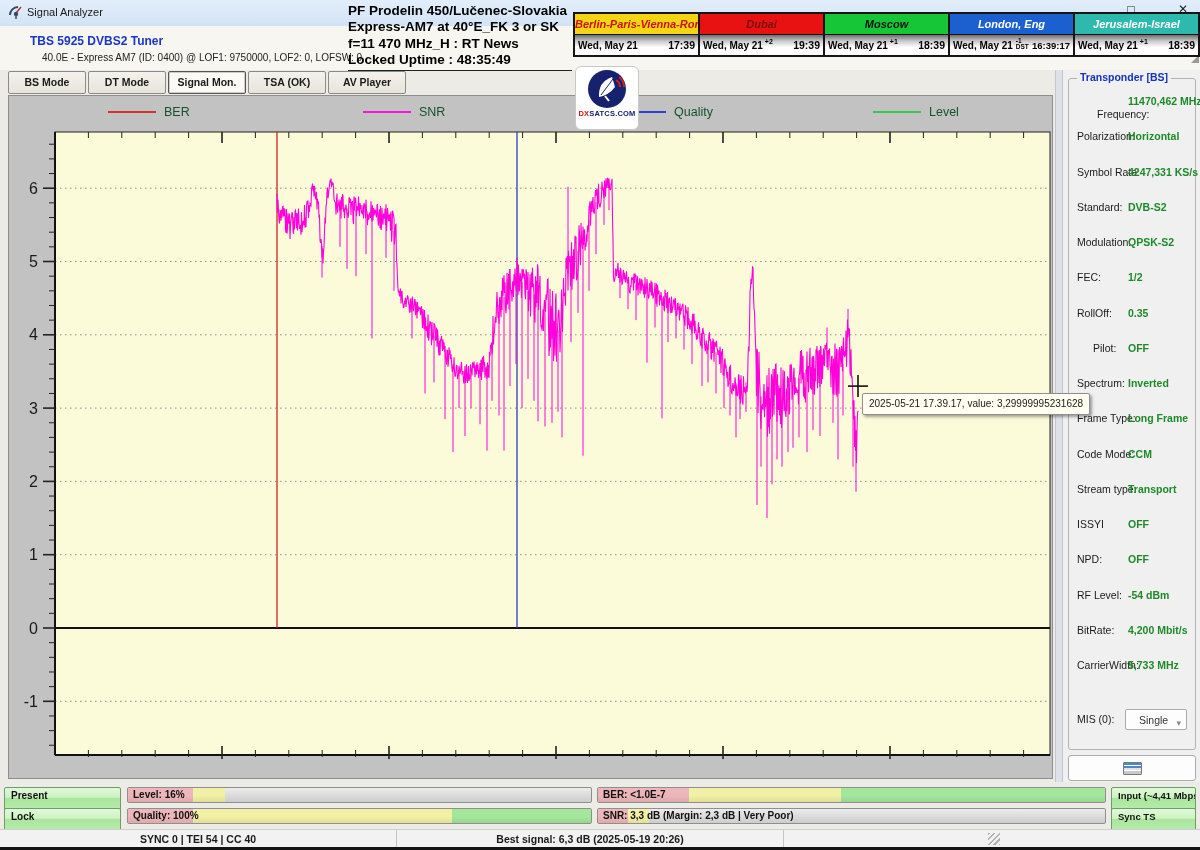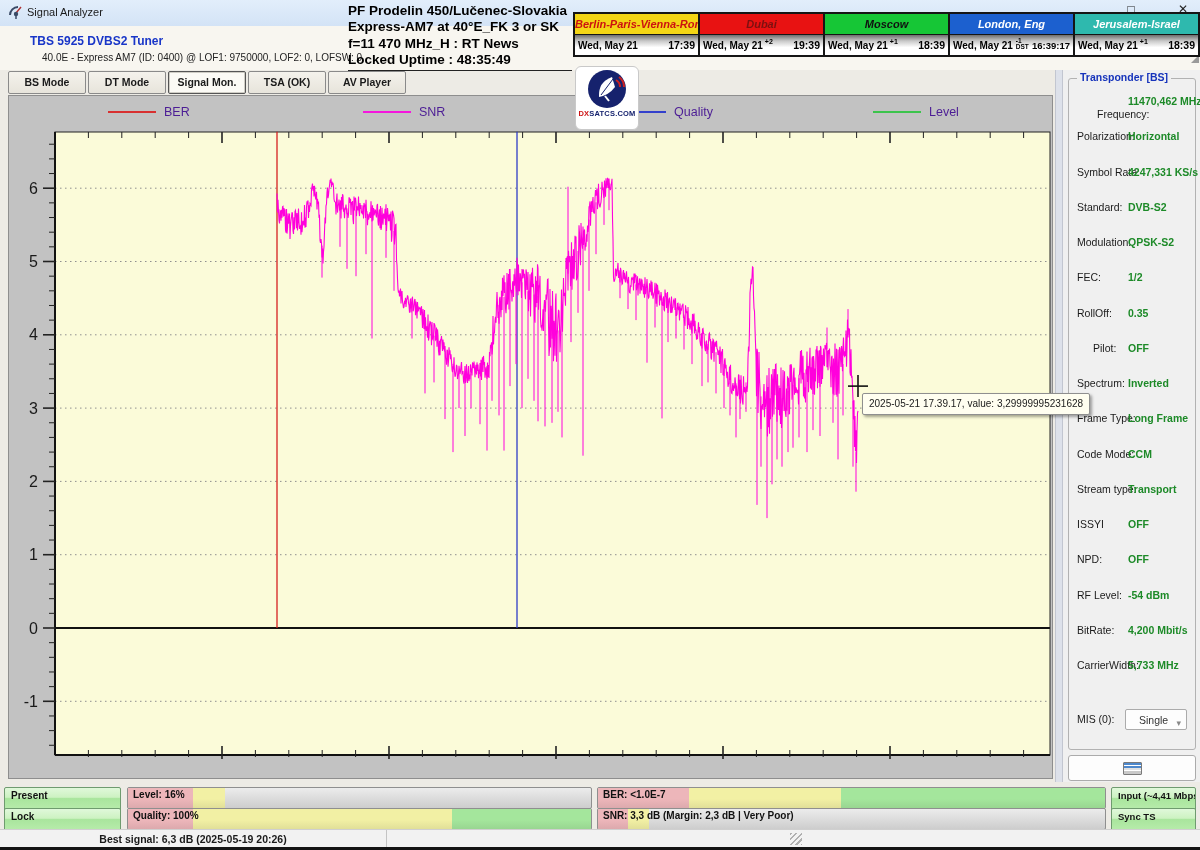--- a/index.html
+++ b/index.html
@@ -52,21 +52,21 @@
     border:1px solid #8a8a8a;border-radius:2px;cursor:default}
   .tab.active{background:#fbfaf5;border-color:#555;box-shadow:inset 0 0 0 1px #cfcdc5}
 
   
   .chart-panel{left:8px;top:95px;width:1045px;height:684px;background:#c2c2c2;
     border:1px solid #8e8e8e;box-sizing:border-box}
   .legend{left:8px;top:101px;width:1040px;height:22px;display:flex;align-items:center;
     padding-left:100px;gap:0;z-index:3}
   .legend-item{display:flex;align-items:center;width:255px}
   .legend-swatch{width:48px;height:2px;margin-right:8px}
-  .legend-label{font-size:12.5px;color:#4c1d95}
+  .legend-label{font-size:12.5px;color:#14532d}
   .plot-svg{left:8px;top:95px;width:1045px;height:684px}
 
   
   .tooltip{left:862px;top:393px;height:16px;line-height:16px;background:#fffef0;
     border:1px solid #8f8f8f;border-radius:2px;box-shadow:2px 2px 3px rgba(0,0,0,.35);
     font-size:10px;color:#1a1a1a;padding:2px 6px;white-space:nowrap;z-index:4}
 
   
   .splitter{left:1055px;top:70px;width:6px;height:712px;background:#dde1ea;
     border-left:1px solid #c2c6d0;border-right:1px solid #c2c6d0}
@@ -86,21 +86,21 @@
     justify-content:center;cursor:default}
   .export-icon{width:17px;height:11px;border:1px solid #7a7a7a;border-radius:1px;
     background:repeating-linear-gradient(180deg,#4e88cc 0 2.5px,#ffffff 2.5px 3.5px,
       #4e88cc 3.5px 5.5px,#e2e2e2 5.5px 7.5px,#ffffff 7.5px 8.5px,#c9c9c9 8.5px 11px)}
 
   
   .green-btn{height:24px;border:1px solid #6f9b6f;border-radius:2px;box-sizing:border-box;
     background:linear-gradient(180deg,#e0f8da 0%,#cdf2c2 42%,#a9e59d 48%,#b8ecac 100%);
     font-size:10px;font-weight:bold;color:#111;line-height:15px;padding-left:6px;
     white-space:nowrap;overflow:hidden}
-  .meter{height:22px;border:1px solid #8f8f8f;border-radius:2px;box-sizing:border-box;
+  .meter{height:16px;border:1px solid #8f8f8f;border-radius:2px;box-sizing:border-box;
     background:linear-gradient(180deg,#ececec,#cdcdcd);overflow:hidden;position:absolute}
   .meter-fill{position:absolute;left:0;top:0;bottom:0;display:flex}
   .meter-seg{height:100%}
   .meter-label{position:absolute;left:5px;top:1px;font-size:10px;font-weight:bold;
     color:#111;white-space:nowrap;z-index:2}
 
   
   .statusbar{left:0;top:829px;width:1200px;height:18px;background:#f2f2f2;
     border-top:1px solid #cfcfcf;display:flex;align-items:center;
     font-size:10.5px;font-weight:bold;color:#1a1a1a}
@@ -502,18 +502,19 @@
     <div class="meter-fill" style="width: 100%;">
       <div class="meter-seg" style="width: 6%; background: linear-gradient(rgb(237, 182, 186) 0%, rgb(237, 182, 186) 55%, rgba(0, 0, 0, 0.07)) rgb(237, 182, 186);"></div>
       <div class="meter-seg" style="width: 4%; background: linear-gradient(rgb(242, 240, 164) 0%, rgb(242, 240, 164) 55%, rgba(0, 0, 0, 0.07)) rgb(242, 240, 164);"></div>
     </div>
     <span class="meter-label">SNR: 3,3 dB (Margin: 2,3 dB | Very Poor)</span>
   </div>
 <div class="abs green-btn" style="left:1111px;top:787px;width:85px;font-size:9.5px">Input (~4,41 Mbps)</div>
 <div class="abs green-btn" style="left:1111px;top:808px;width:85px;font-size:9.5px">Sync TS</div>
 
 <div class="abs statusbar">
+  <div class="status-cell" style="width:397px">SYNC 0 | TEI 54 | CC 40</div>
   <div class="status-cell" style="width:387px">Best signal: 6,3 dB (2025-05-19 20:26)</div>
   <div class="status-cell" style="flex:1;border-right:none">
     <span class="grip"></span>
   </div>
 </div>
 <div class="abs bottom-strip"></div>
 
 </body></html>

